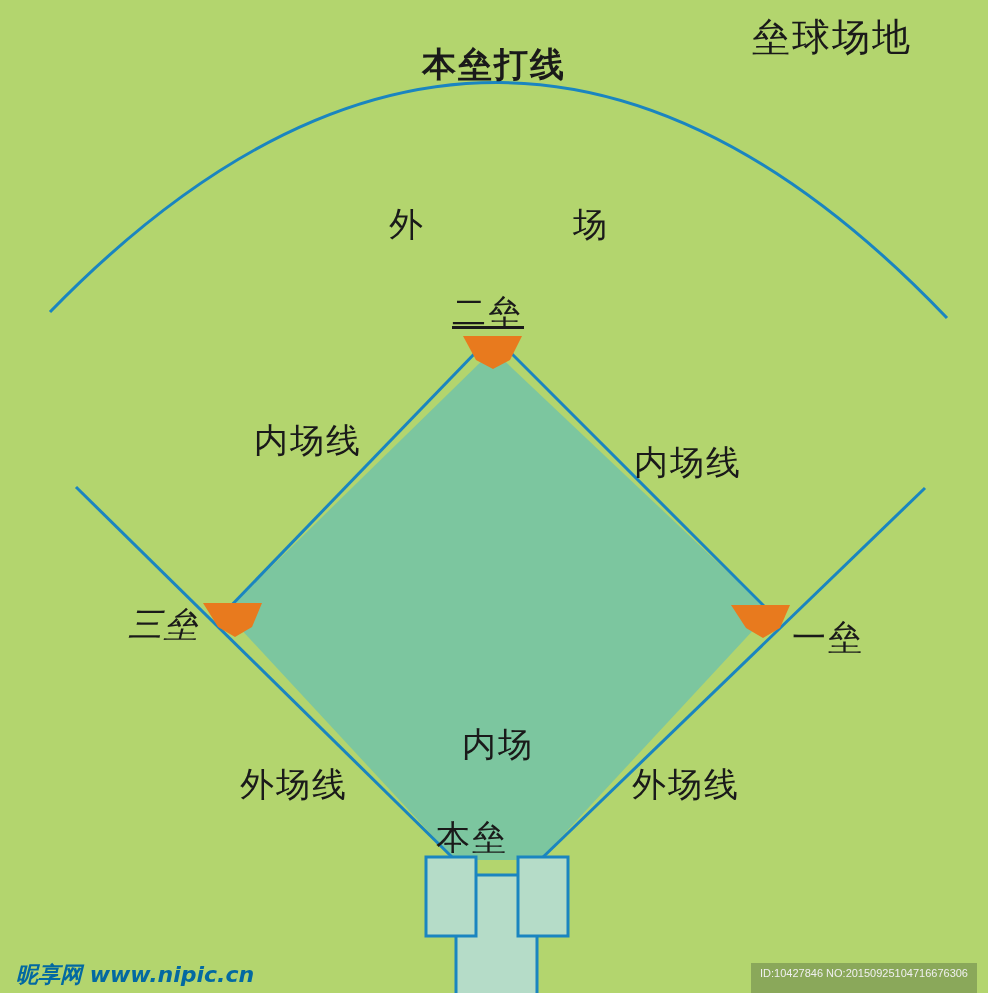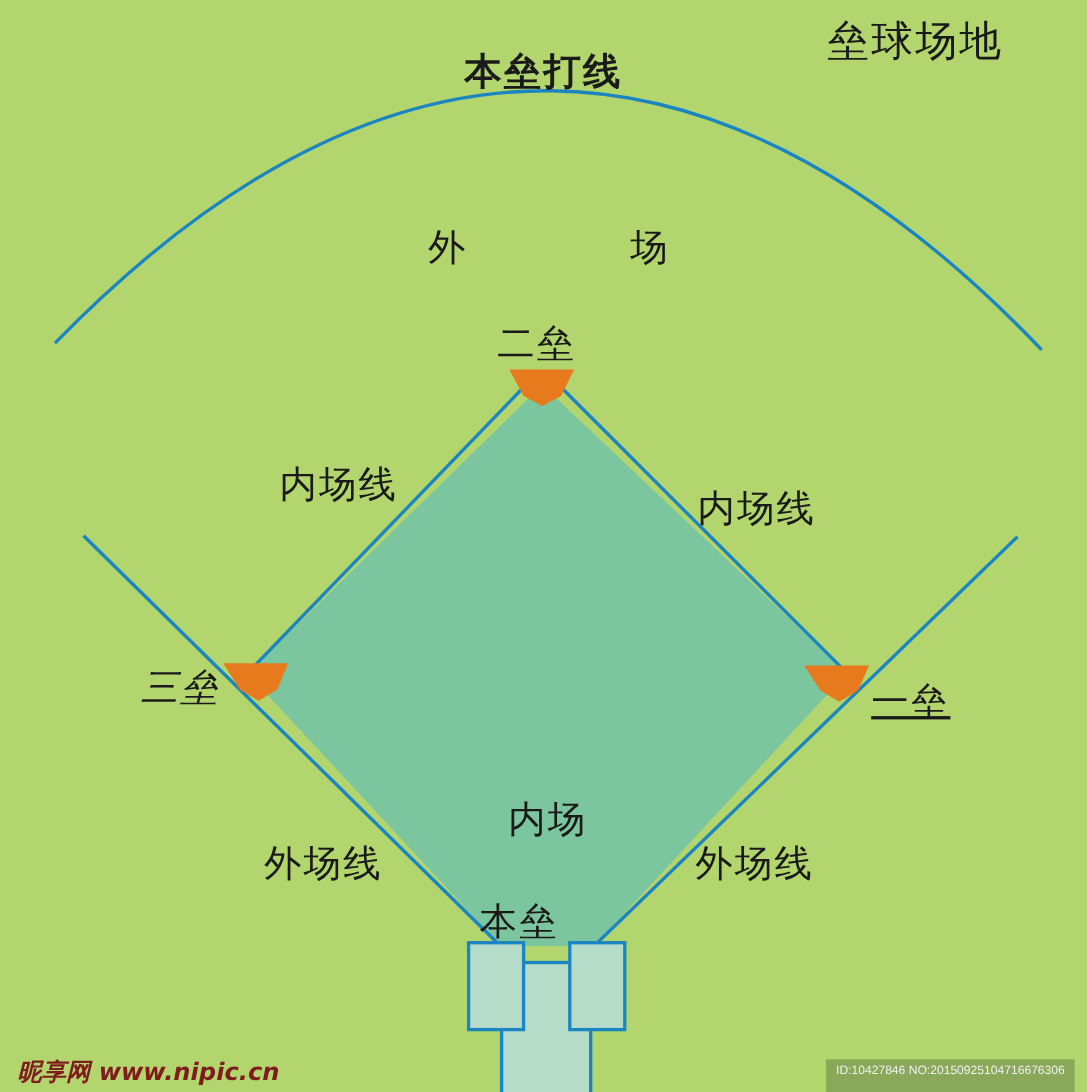--- a/index.html
+++ b/index.html
@@ -1,20 +1,20 @@
 <!DOCTYPE html>
 <html><head>
 <meta charset="utf-8">
 <style>
   html,body{margin:0;padding:0;}
   body{width:988px;height:993px;background:#b3d56e;position:relative;overflow:hidden;font-family:"DejaVu Sans",sans-serif;}
   svg{position:absolute;left:0;top:0;}
   .lbl{position:absolute;color:#1a1a1a;font-size:34px;white-space:nowrap;letter-spacing:2px;}
   .title{font-size:38px;}
-  .wm{position:absolute;left:16px;top:960px;color:#7f1d1d;font-size:22px;font-weight:bold;font-style:italic;}
+  .wm{position:absolute;left:16px;top:960px;color:#0369a1;font-size:22px;font-weight:bold;font-style:italic;}
   .id{position:absolute;left:751px;top:963px;width:226px;height:36px;background:#8aa85a;color:#f0f0f0;font-size:11px;line-height:20px;text-align:center;font-family:"Liberation Sans",sans-serif;}
 </style>
 </head>
 <body>
 
 <svg width="988" height="993">
   <path d="M50,312 Q500,-150 947,318" fill="none" stroke="#1a85c0" stroke-width="3"></path>
   <polygon points="493,350 770,612 540,860 455,860 225,612" fill="#7cc69f"></polygon>
   <polyline points="76,487 455,860" fill="none" stroke="#1a85c0" stroke-width="3"></polyline>
   <polyline points="925,488 540,860" fill="none" stroke="#1a85c0" stroke-width="3"></polyline>
@@ -25,24 +25,24 @@
   <polygon points="731,605 790,605 780,628 763,638 746,628" fill="#e87a1e"></polygon>
   <rect x="456" y="875" width="81" height="120" fill="#b5dcc8" stroke="#1a85c0" stroke-width="3"></rect>
   <rect x="426" y="857" width="50" height="79" fill="#b5dcc8" stroke="#1a85c0" stroke-width="3"></rect>
   <rect x="518" y="857" width="50" height="79" fill="#b5dcc8" stroke="#1a85c0" stroke-width="3"></rect>
 </svg>
 
 <div class="lbl title" style="left:752px;top:12px;">垒球场地</div>
 <div class="lbl" style="left:422px;top:42px;font-weight:bold;">本垒打线</div>
 <div class="lbl" style="left:389px;top:202px;">外</div>
 <div class="lbl" style="left:573px;top:202px;">场</div>
-<div class="lbl" style="left:452px;top:290px;">二垒</div>
+<div class="lbl" style="left:452px;top:290px;text-decoration:underline;">二垒</div>
 <div class="lbl" style="left:254px;top:418px;">内场线</div>
 <div class="lbl" style="left:634px;top:440px;">内场线</div>
 <div class="lbl" style="left:128px;top:602px;font-style:italic;">三垒</div>
-<div class="lbl" style="left:792px;top:615px;text-decoration:underline;">一垒</div>
+<div class="lbl" style="left:792px;top:615px;">一垒</div>
 <div class="lbl" style="left:462px;top:722px;">内场</div>
 <div class="lbl" style="left:240px;top:762px;">外场线</div>
 <div class="lbl" style="left:632px;top:762px;">外场线</div>
 <div class="lbl" style="left:436px;top:815px;">本垒</div>
 
 <div class="wm">昵享网 www.nipic.cn</div>
 <div class="id">ID:10427846 NO:20150925104716676306</div>
 
 </body></html>

